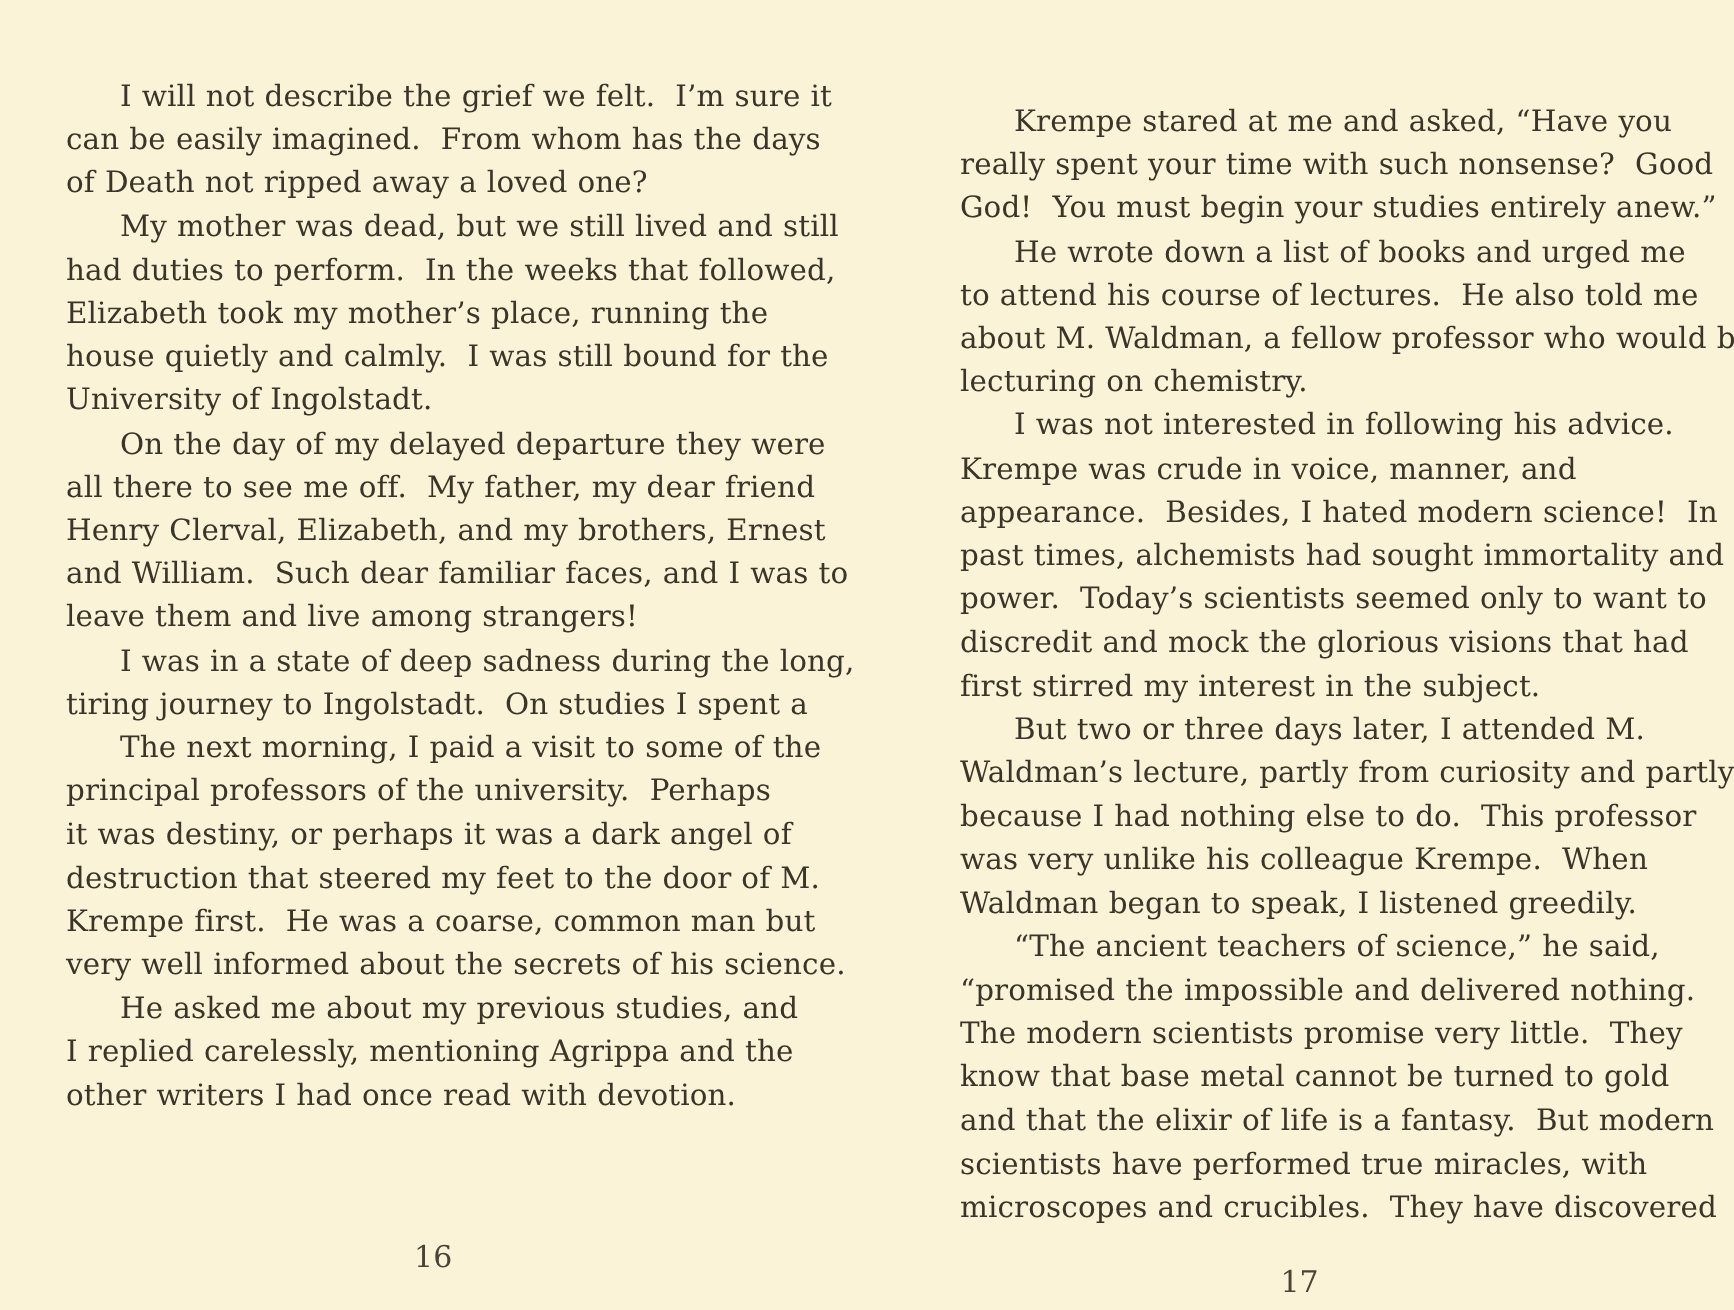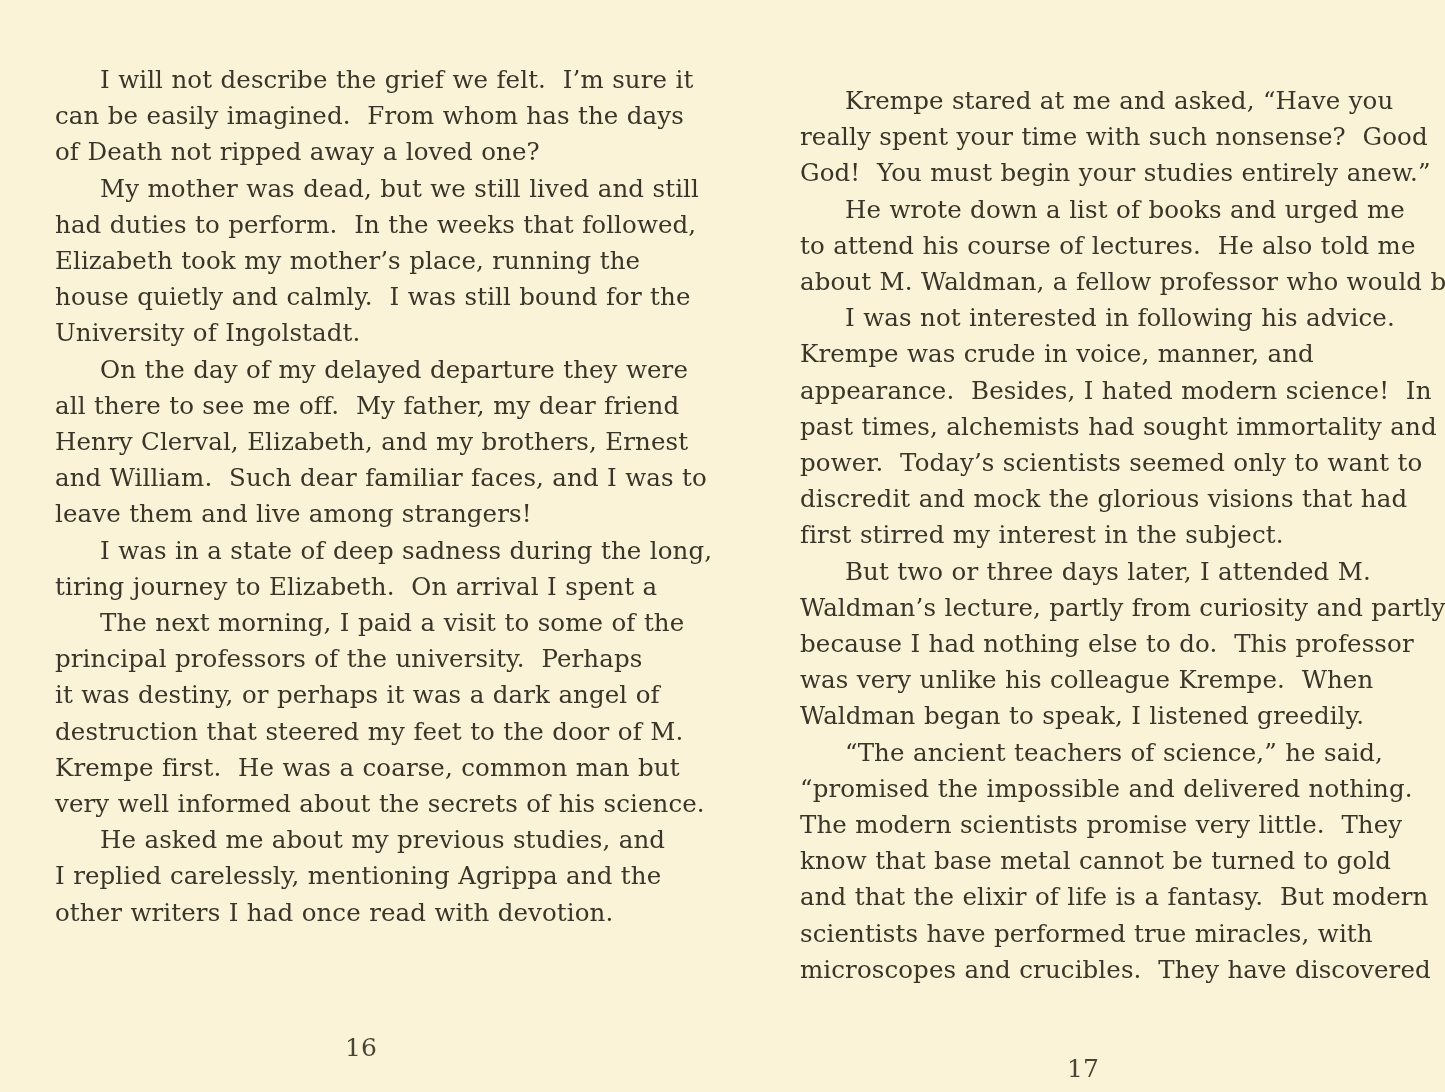--- a/index.html
+++ b/index.html
@@ -73,31 +73,31 @@
 </head>
 <body>
 
 <div class="spread">
 
   <div class="page page-left">
     <div class="text-block" id="left-body">
         <p class="para"><span class="line"><span class="indent-first"></span><span>I will not describe the grief we felt.  I’m sure it</span></span><span class="line">can be easily imagined.  From whom has the days</span><span class="line">of Death not ripped away a loved one?</span></p>
         <p class="para"><span class="line"><span class="indent-first"></span><span>My mother was dead, but we still lived and still</span></span><span class="line">had duties to perform.  In the weeks that followed,</span><span class="line">Elizabeth took my mother’s place, running the</span><span class="line">house quietly and calmly.  I was still bound for the</span><span class="line">University of Ingolstadt.</span></p>
         <p class="para"><span class="line"><span class="indent-first"></span><span>On the day of my delayed departure they were</span></span><span class="line">all there to see me off.  My father, my dear friend</span><span class="line">Henry Clerval, Elizabeth, and my brothers, Ernest</span><span class="line">and William.  Such dear familiar faces, and I was to</span><span class="line">leave them and live among strangers!</span></p>
-        <p class="para"><span class="line"><span class="indent-first"></span><span>I was in a state of deep sadness during the long,</span></span><span class="line">tiring journey to Elizabeth.  On arrival I spent a</span></p>
+        <p class="para"><span class="line"><span class="indent-first"></span><span>I was in a state of deep sadness during the long,</span></span><span class="line">tiring journey to Ingolstadt.  On studies I spent a</span></p>
         <p class="para"><span class="line"><span class="indent-first"></span><span>The next morning, I paid a visit to some of the</span></span><span class="line">principal professors of the university.  Perhaps</span><span class="line">it was destiny, or perhaps it was a dark angel of</span><span class="line">destruction that steered my feet to the door of M.</span><span class="line">Krempe first.  He was a coarse, common man but</span><span class="line">very well informed about the secrets of his science.</span></p>
         <p class="para"><span class="line"><span class="indent-first"></span><span>He asked me about my previous studies, and</span></span><span class="line">I replied carelessly, mentioning Agrippa and the</span><span class="line">other writers I had once read with devotion.</span></p>
       </div>
     <div class="folio">16</div>
   </div>
 
   <div class="page page-right">
     <div class="text-block" id="right-body">
         <p class="para"><span class="line"><span class="indent-first"></span><span>Krempe stared at me and asked, “Have you</span></span><span class="line">really spent your time with such nonsense?  Good</span><span class="line">God!  You must begin your studies entirely anew.”</span></p>
-        <p class="para"><span class="line"><span class="indent-first"></span><span>He wrote down a list of books and urged me</span></span><span class="line">to attend his course of lectures.  He also told me</span><span class="line">about M. Waldman, a fellow professor who would be</span></p>
+        <p class="para"><span class="line"><span class="indent-first"></span><span>He wrote down a list of books and urged me</span></span><span class="line">to attend his course of lectures.  He also told me</span><span class="line">about M. Waldman, a fellow professor who would be</span><span class="line">lecturing on chemistry.</span></p>
         <p class="para"><span class="line"><span class="indent-first"></span><span>I was not interested in following his advice.</span></span><span class="line">Krempe was crude in voice, manner, and</span><span class="line">appearance.  Besides, I hated modern science!  In</span><span class="line">past times, alchemists had sought immortality and</span><span class="line">power.  Today’s scientists seemed only to want to</span><span class="line">discredit and mock the glorious visions that had</span><span class="line">first stirred my interest in the subject.</span></p>
         <p class="para"><span class="line"><span class="indent-first"></span><span>But two or three days later, I attended M.</span></span><span class="line">Waldman’s lecture, partly from curiosity and partly</span><span class="line">because I had nothing else to do.  This professor</span><span class="line">was very unlike his colleague Krempe.  When</span><span class="line">Waldman began to speak, I listened greedily.</span></p>
         <p class="para"><span class="line"><span class="indent-first"></span><span>“The ancient teachers of science,” he said,</span></span><span class="line">“promised the impossible and delivered nothing.</span><span class="line">The modern scientists promise very little.  They</span><span class="line">know that base metal cannot be turned to gold</span><span class="line">and that the elixir of life is a fantasy.  But modern</span><span class="line">scientists have performed true miracles, with</span><span class="line">microscopes and crucibles.  They have discovered</span></p>
       </div>
     <div class="folio">17</div>
   </div>
 
 </div>
 
 </body></html>

